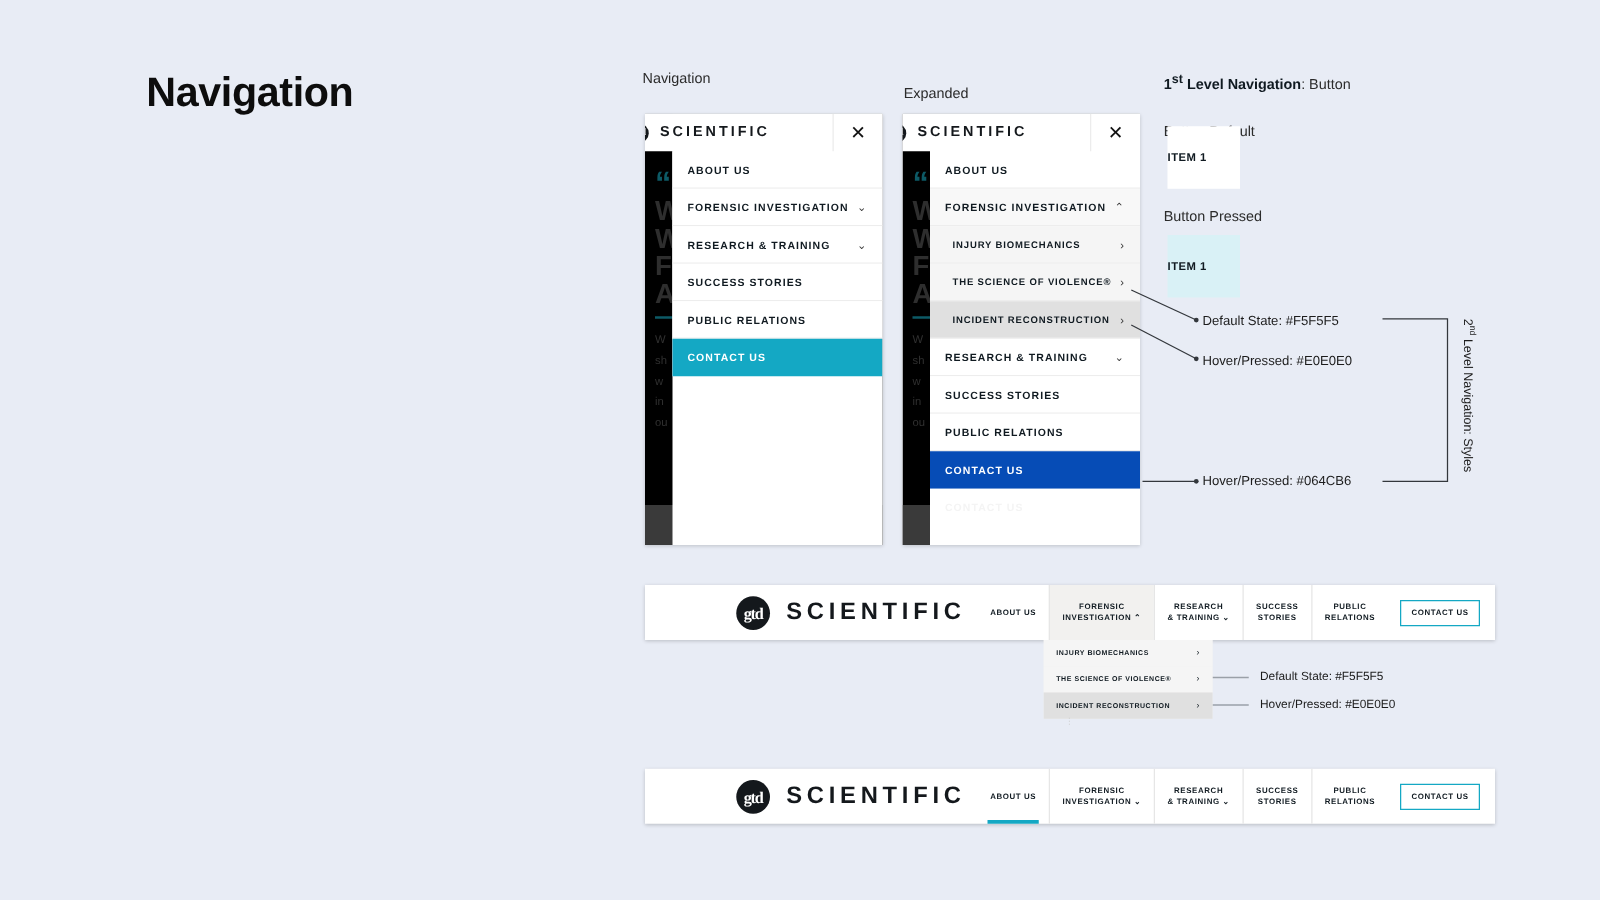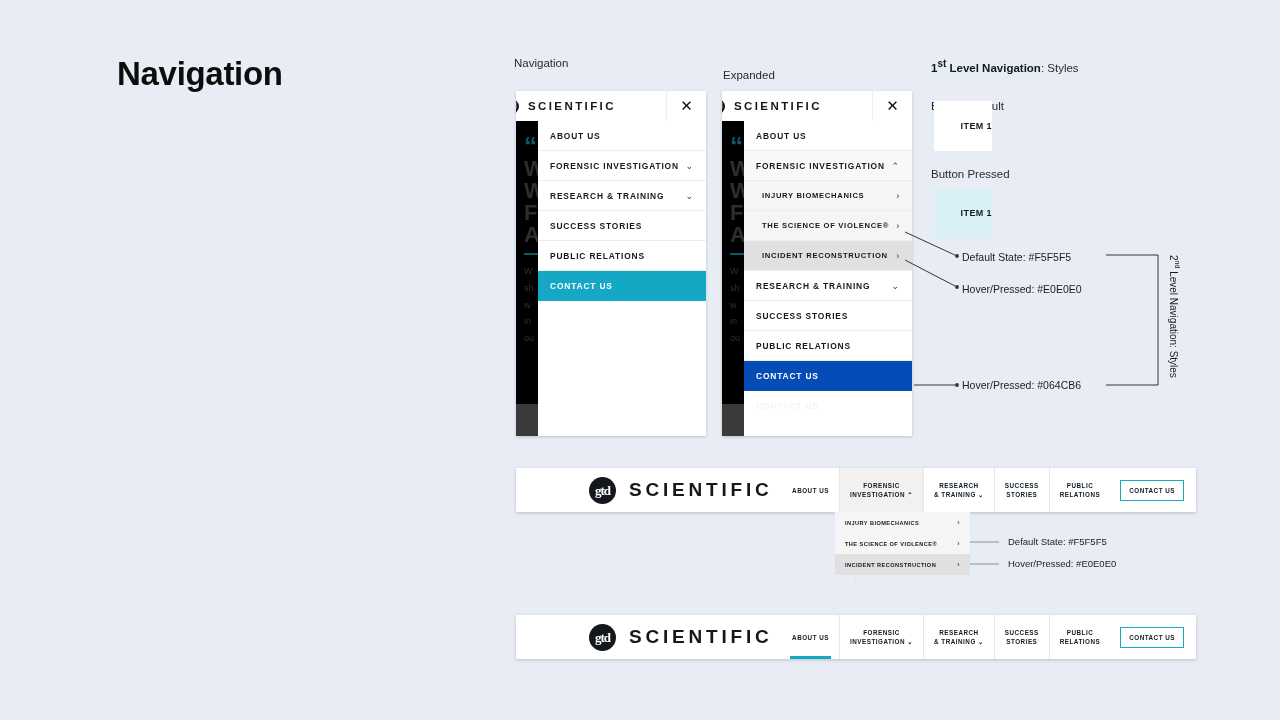--- a/index.html
+++ b/index.html
@@ -90,21 +90,21 @@
   .mrow.sub.s3 { background: #e0e0e0; }
   .mrow.open-parent { background: #f8f8f8; }
 
   
   .spec-title { position: absolute; font-size: 11.5px; color: #2b2b2b; }
   .spec-title b { color: #101a21; }
   .spec-title sup { font-size: 10px; }
 
   .swatch {
     position: absolute; width: 58px; height: 50px;
-    display: flex; align-items: center; justify-content: flex-end;
+    display: flex; align-items: center; justify-content: flex-start;
     font-size: 9px; font-weight: bold; color: #101a21; letter-spacing: .4px;
   }
   .swatch.default { background: #ffffff; }
   .swatch.pressed { background: #d9f1f6; }
 
   .spec-rows { position: absolute; font-size: 8.6px; font-weight: bold; color: #101a21; letter-spacing: .2px; line-height: 10.6px; }
 
   
   .anno {
     position: absolute; font-size: 10.5px; color: #1c1c1c;
@@ -291,21 +291,21 @@
     <div class="topbar offset">
       <div class="brandmark">
           <span>gtd</span>
         </div>
       <div class="brandtext">SCIENTIFIC</div>
       <div class="closebtn">✕</div>
     </div>
   </div>
 
   <div class="spec-title" style="left:931px; top:58px;">
-    <b><span>1</span><sup>st</sup><span> Level Navigation</span></b><span>: Styles</span>
+    <b><span>1</span><sup>st</sup><span> Level Navigation</span></b><span>: Button</span>
   </div>
 
   <div class="caption" style="left:931px; top:100px;">Button Default</div>
   <div class="swatch default" style="left:934px; top:101px;">
       <span>ITEM 1</span>
     </div>
   <div class="spec-rows" style="left:1003px; top:107px;" id="spec-default"></div>
 
   <div class="caption" style="left:931px; top:168px;">Button Pressed</div>
   <div class="swatch pressed" style="left:934px; top:188px;">

